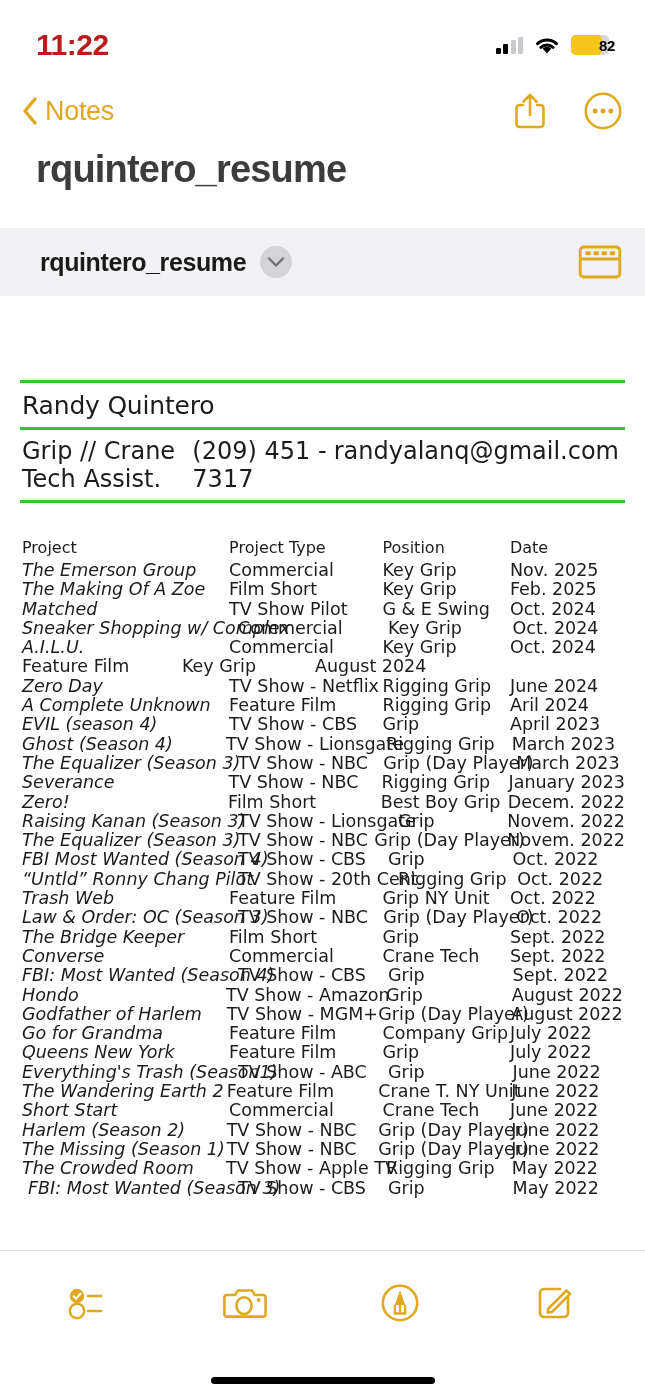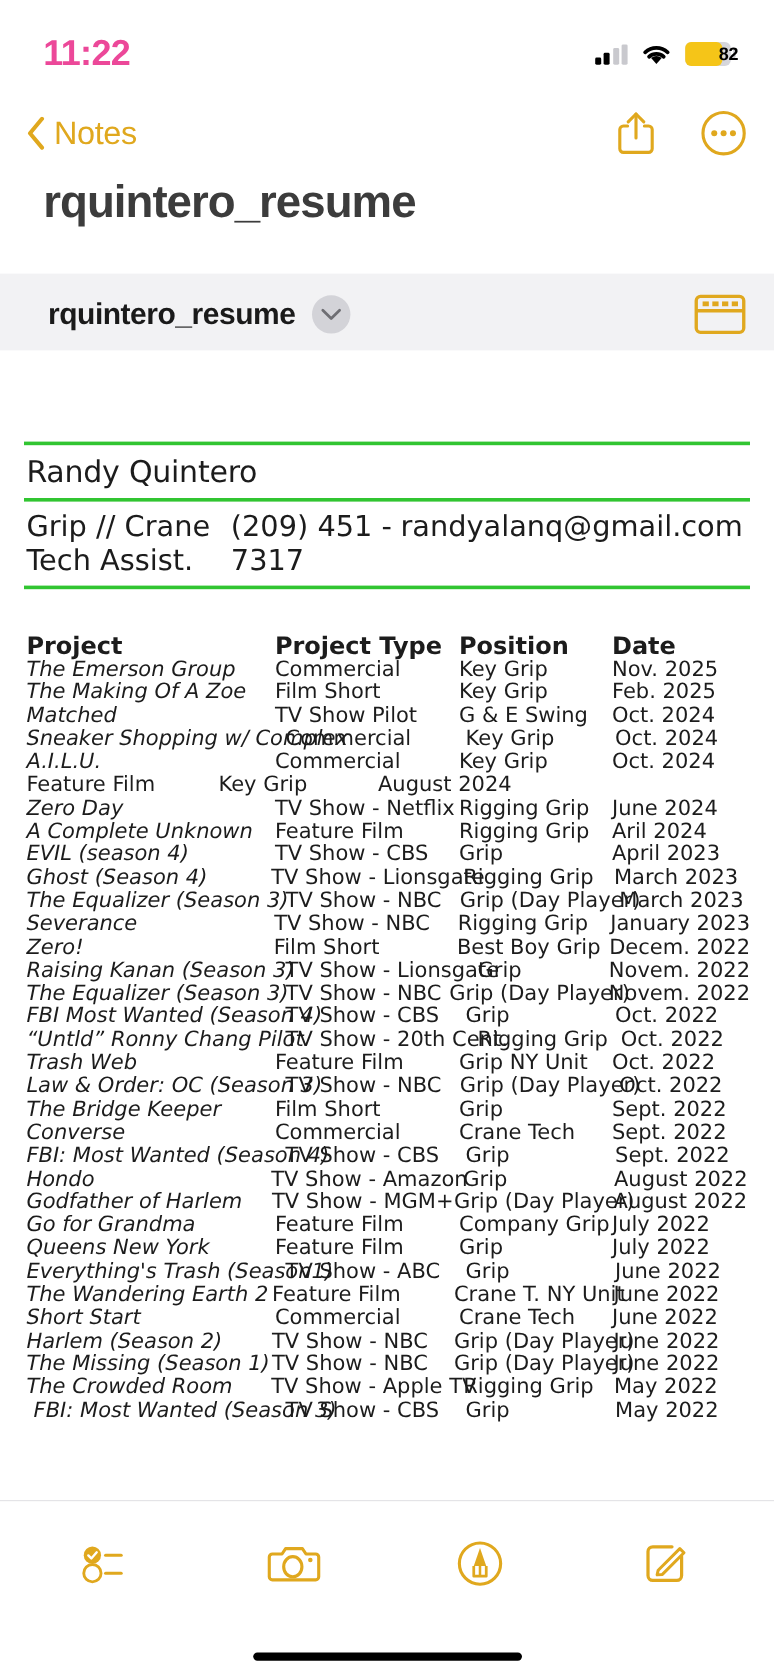--- a/index.html
+++ b/index.html
@@ -28,21 +28,21 @@
     height: 76px;
     display: flex;
     align-items: center;
     justify-content: space-between;
     padding: 14px 36px 0 36px;
   }
   .status-time {
     font-size: 30px;
     font-weight: 700;
     letter-spacing: -0.5px;
-    color: #ec4899;
+    color: #b91c1c;
     font-family: "Liberation Sans", sans-serif;
   }
   .status-right {
     display: flex;
     align-items: center;
     gap: 11px;
   }
   .cellular { display: flex; align-items: flex-end; gap: 2.5px; height: 17px; }
   .cellular i { display: block; width: 5px; background: #000; border-radius: 1.2px; }
   .cellular i:nth-child(1) { height: 6px; }
@@ -148,21 +148,21 @@
     display: flex;
     align-items: center;
     justify-content: center;
     cursor: pointer;
   }
   .attach-spacer { flex: 1; }
 
   
   .doc {
     position: absolute;
-    top: 292px; left: 0;
+    top: 304px; left: 0;
     width: 645px;
     height: 954px;
     background: #ffffff;
     overflow: hidden;
     padding-left: 37px;
   }
 
   .resume {
     position: absolute;
     top: 76px; left: 20px;
@@ -204,23 +204,23 @@
   .credit-row {
     display: flex;
     align-items: baseline;
     height: 19.3px;
     font-size: 17.5px;
     color: #1c1c1c;
     font-family: "DejaVu Sans", sans-serif;
     white-space: nowrap;
   }
   .credit-row.header {
-    font-weight: 700;
+    font-weight: 400;
     height: 21px;
-    font-size: 20px;
+    font-size: 16px;
     margin-bottom: 1px;
   }
   .c-project  { width: 216px; font-style: italic; }
   .c-type     { width: 160px; }
   .c-position { width: 133px; }
   .c-date     { width: 120px; }
   .credit-row.header .c-project { font-style: normal; }
   .credit-row.indent .c-project { padding-left: 6px; }
 
   

